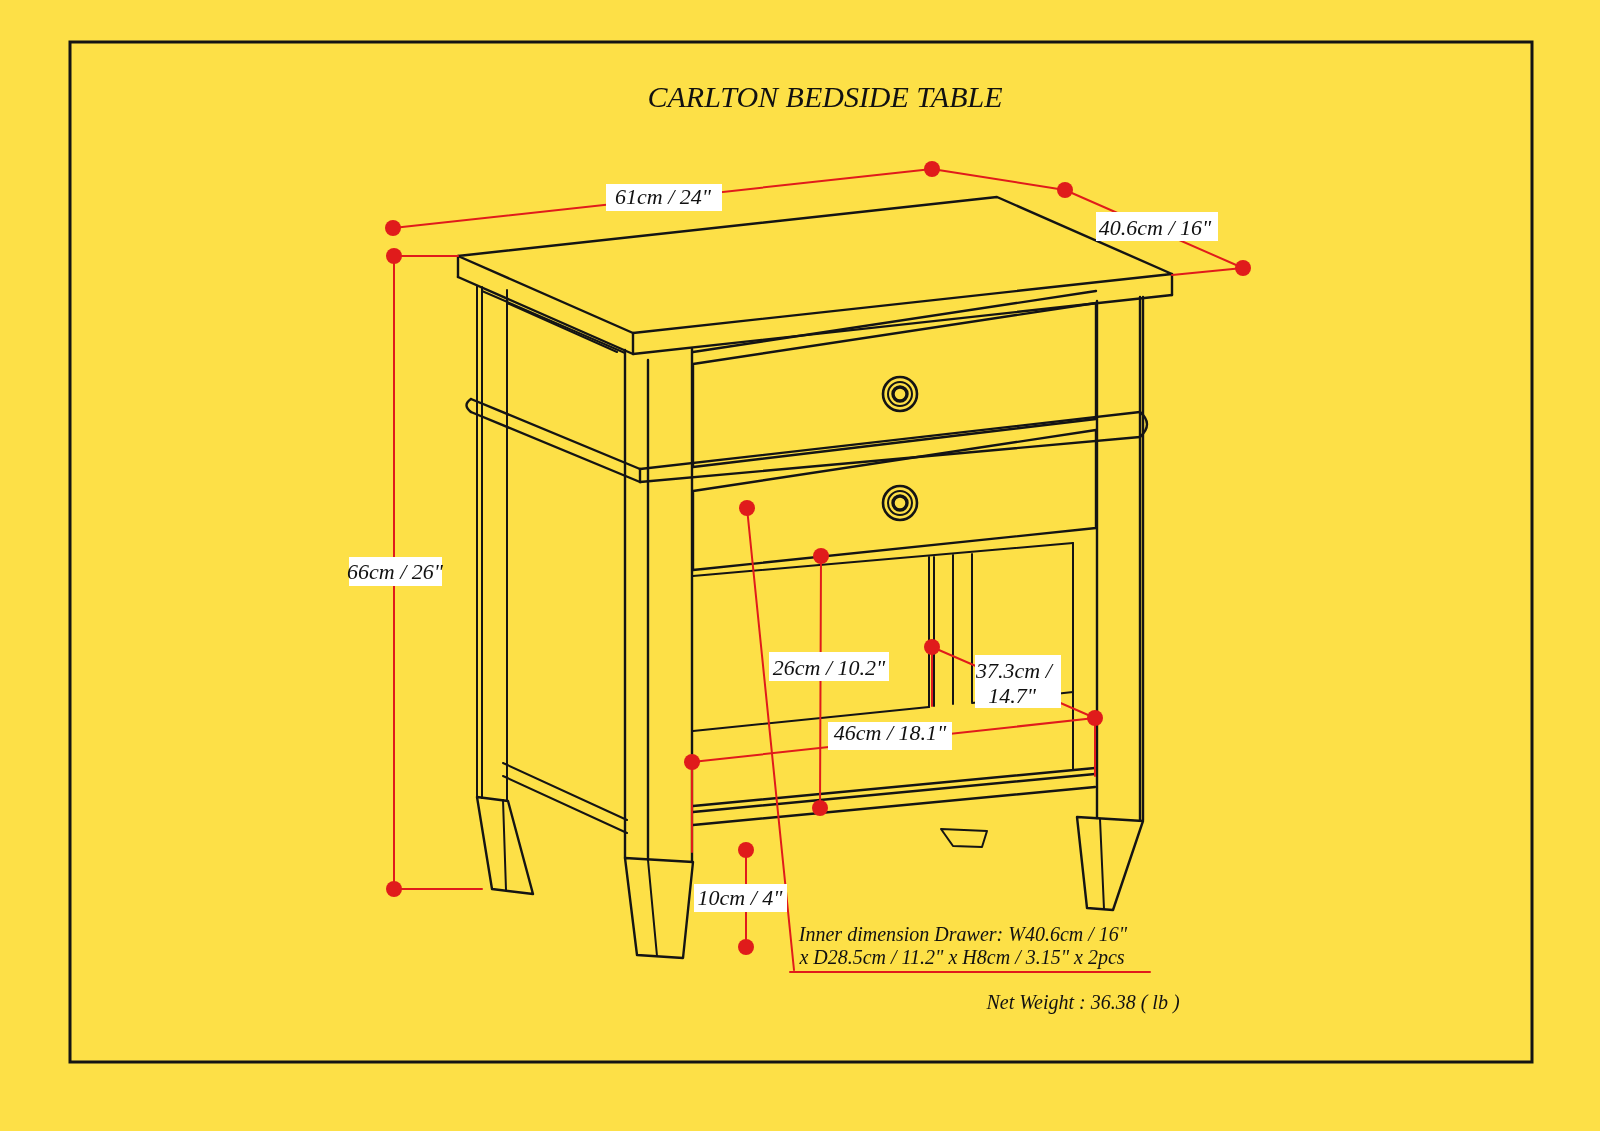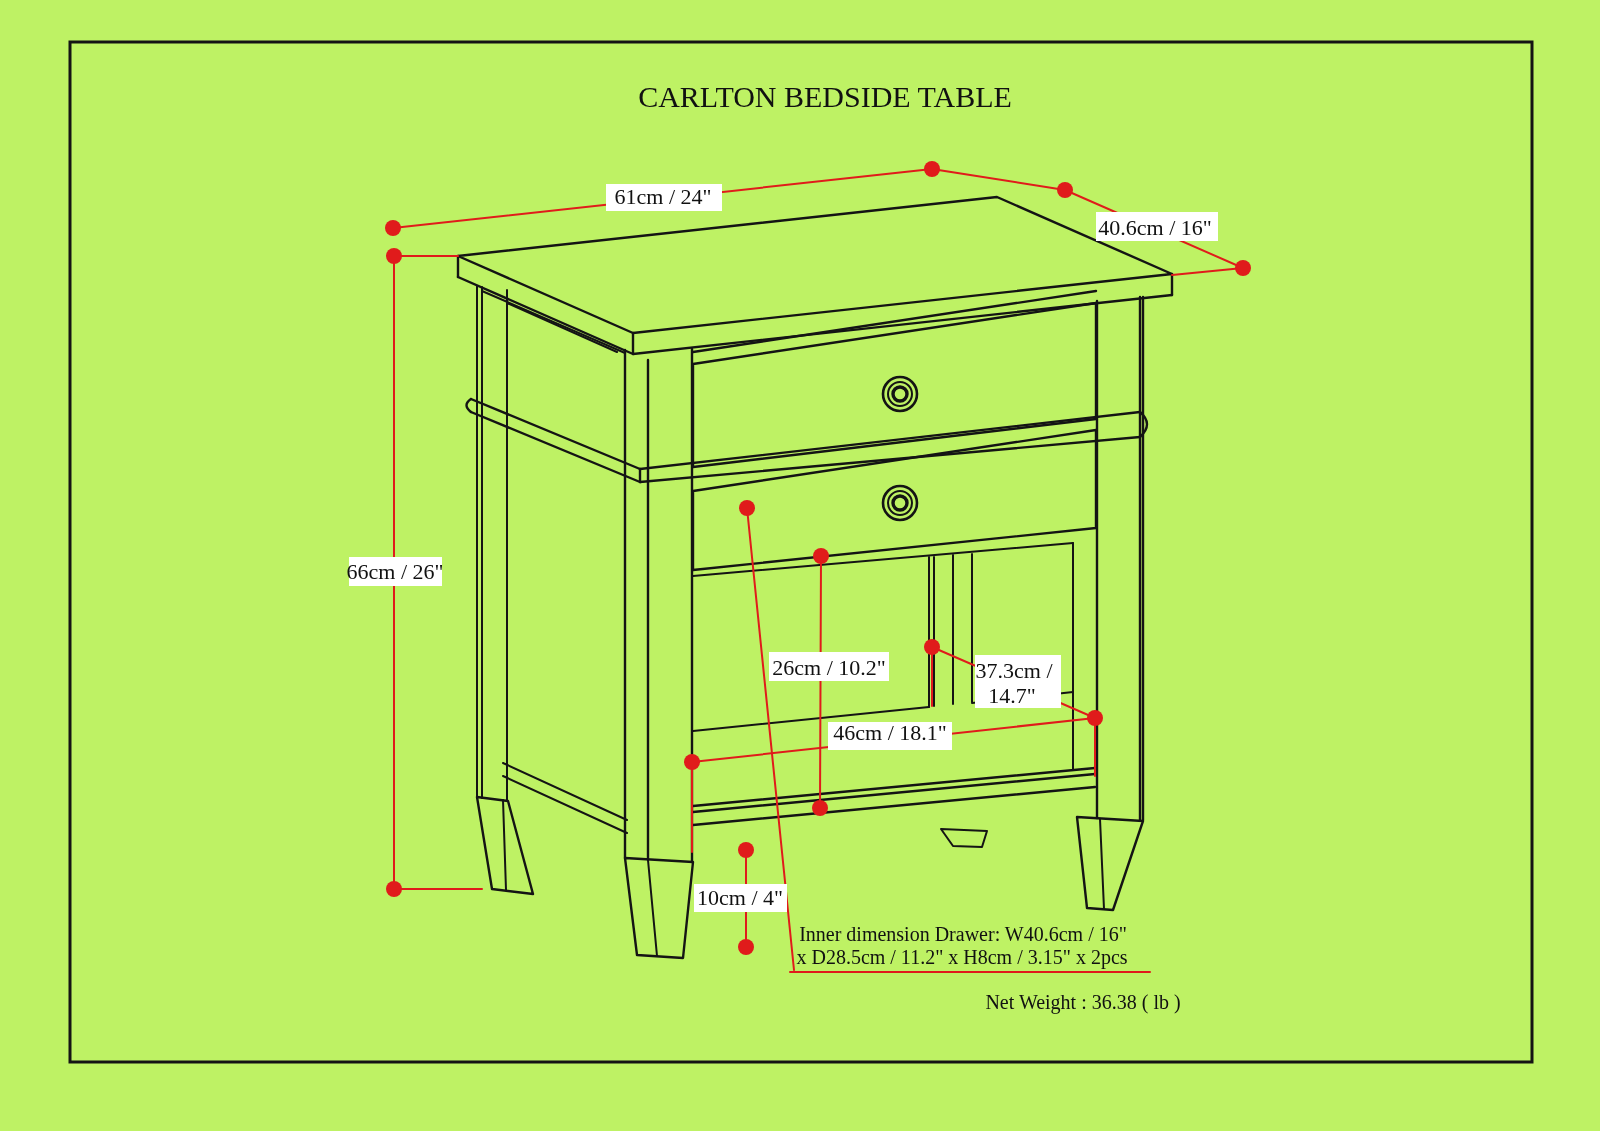--- a/index.html
+++ b/index.html
@@ -1,16 +1,16 @@
 <!DOCTYPE html>
 <html><head>
 <meta charset="utf-8">
 <style>
   html,body{margin:0;padding:0;background:#ffffff;}
-  #page{position:relative;width:1600px;height:1131px;background:#bef264;overflow:hidden;}
+  #page{position:relative;width:1600px;height:1131px;background:#fde047;overflow:hidden;font-style:italic;}
   svg{position:absolute;left:0;top:0;width:1600px;height:1131px;}
   text{font-family:"Liberation Serif","DejaVu Serif",serif;fill:#111111;}
   .title{font-size:30px;}
   .dim{font-size:22px;}
   .note{font-size:20px;}
 </style>
 </head>
 <body>
 
 <div id="page">

